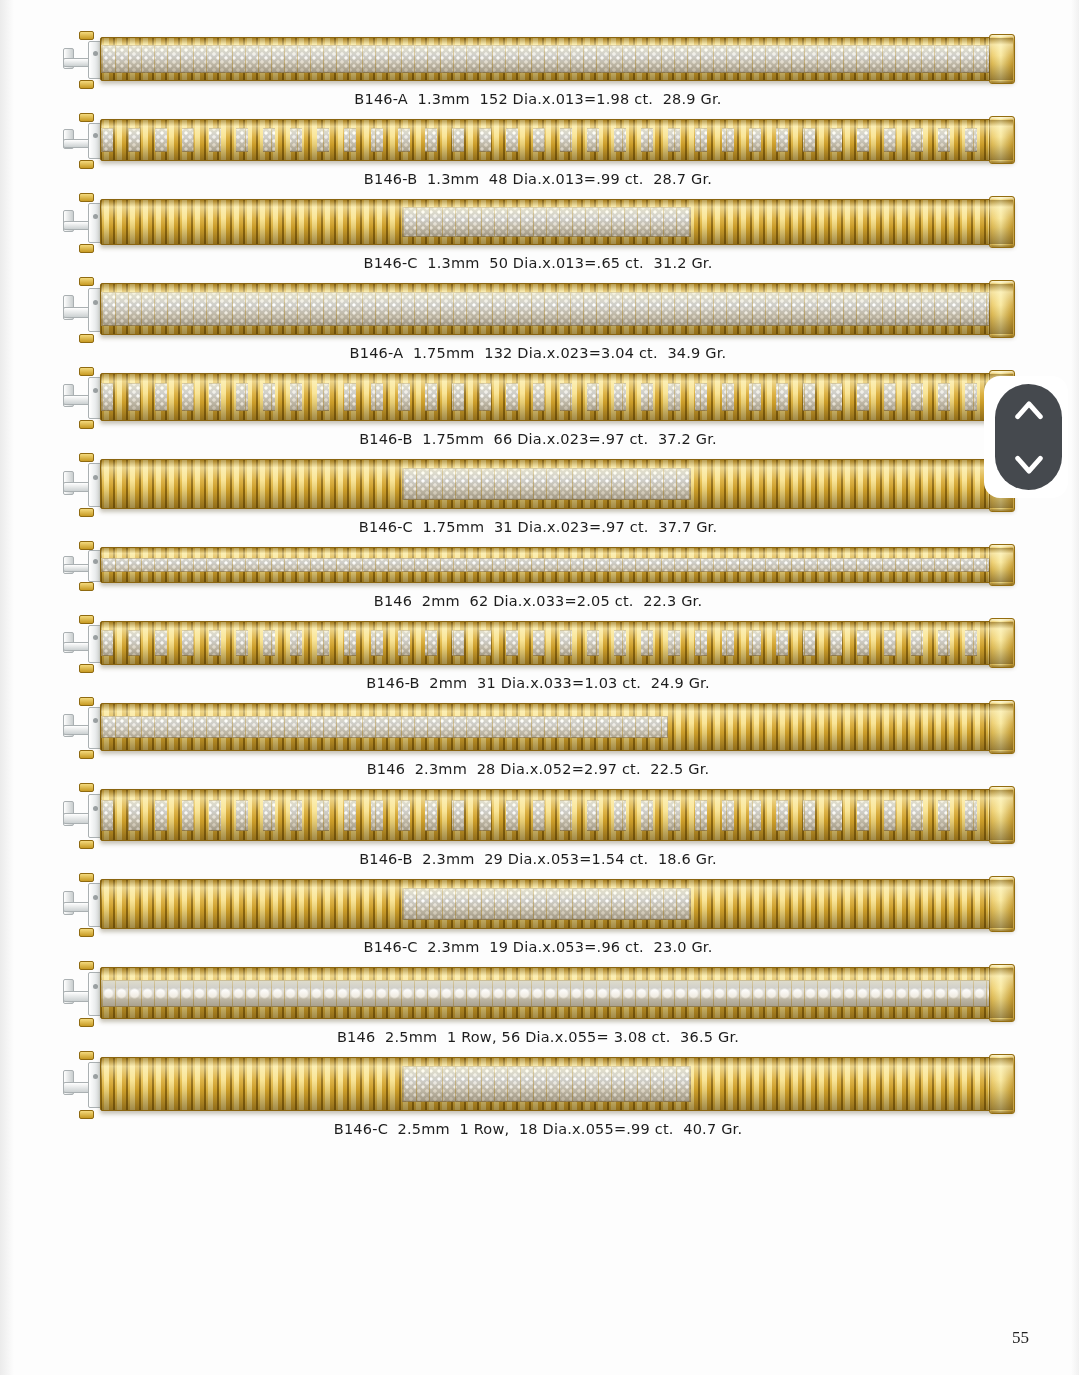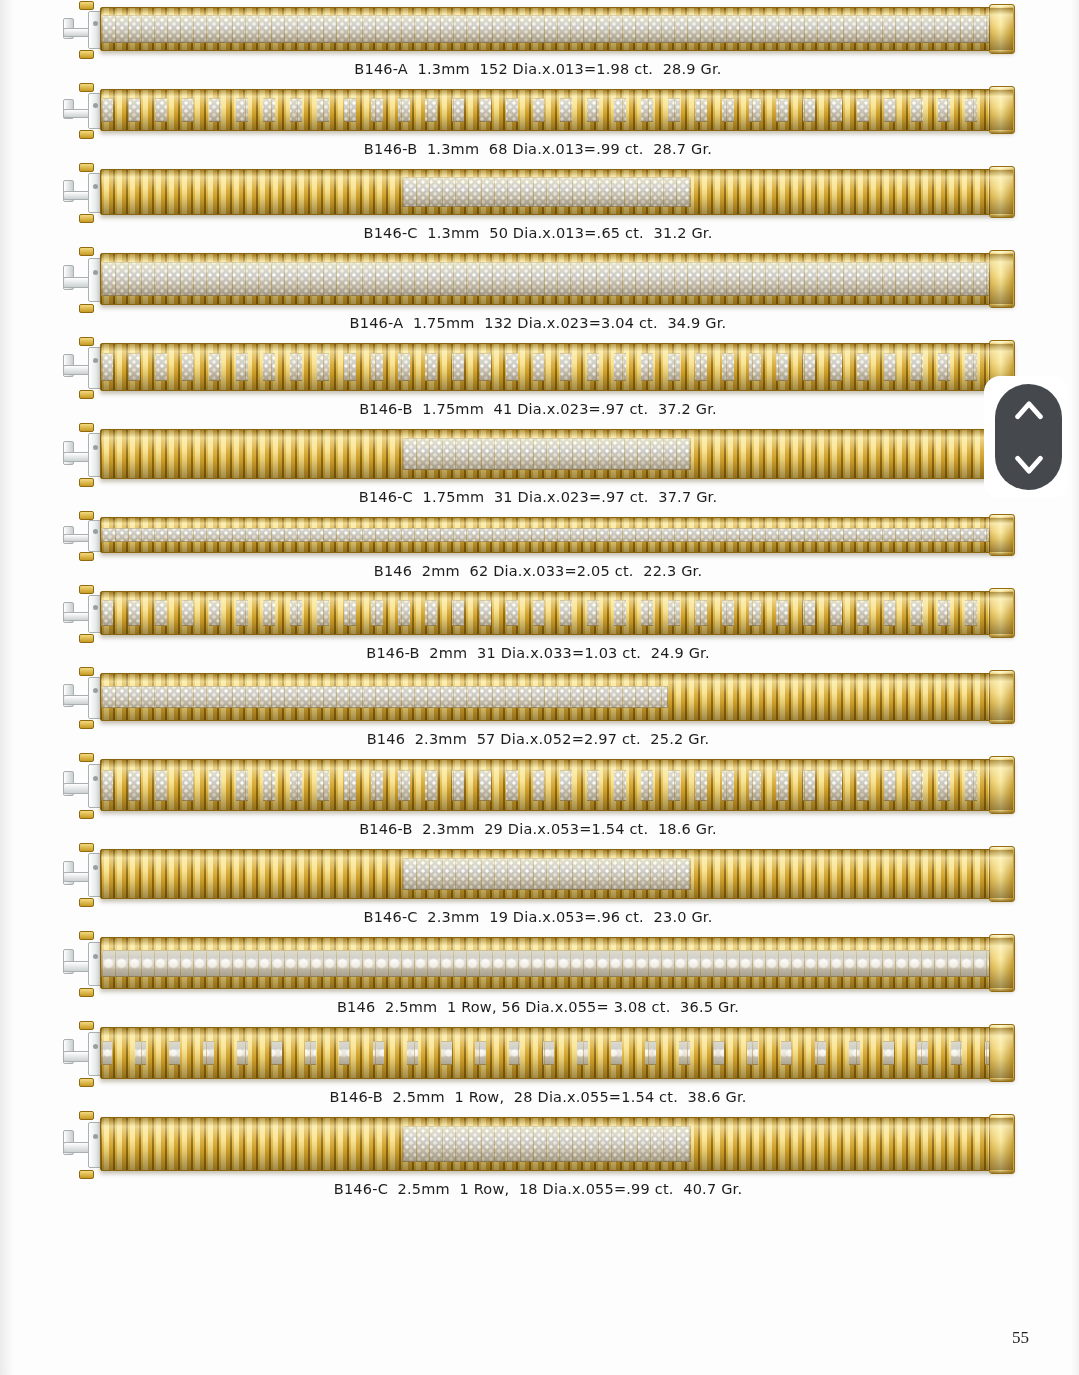--- a/index.html
+++ b/index.html
@@ -10,21 +10,21 @@
     overflow:hidden;position:relative;
   }
   body::before{ 
     content:"";position:absolute;left:0;top:0;bottom:0;width:14px;
     background:linear-gradient(90deg,#ebebeb,#fdfdfd);pointer-events:none;
   }
   body::after{ 
     content:"";position:absolute;right:0;top:0;bottom:0;width:8px;
     background:linear-gradient(270deg,#f1f1f1,#fdfdfd);pointer-events:none;
   }
-  #rows{}
+  #rows{padding-top:30px;}
   .row{margin-left:62px;width:952px;}
   .image-wrap{position:relative;}
   
   .band{
     position:absolute;left:38px;right:0;top:7px;
     background:
       repeating-linear-gradient(90deg,
         #8f6a10 0 1px,#e6bc45 1px 3px,#f8e189 3px 8px,#d9a92e 8px 12px,#8f6a10 12px 13px);
     border:1px solid #8a6510;border-radius:2px;
     box-shadow:0 3px 4px rgba(70,55,15,.30);
@@ -163,21 +163,21 @@
           <div class="clasp-plate">
             <div class="clasp-hole"></div>
           </div>
         </div>
         <div class="band pattern-alt" style="height: 40px;">
           <div class="diamond-strip"></div>
           <div class="end-box"></div>
           <div class="band-shade"></div>
         </div>
       </div>
-      <div class="caption">B146-B  1.3mm  68 Dia.x.013=.99 ct.  28.7 Gr.</div>
+      <div class="caption">B146-B  1.3mm  48 Dia.x.013=.99 ct.  28.7 Gr.</div>
     </div>
     <div class="row">
       <div class="image-wrap" style="height: 58px;">
         <div class="clasp">
           <div class="clasp-arm-v"></div>
           <div class="clasp-arm-h"></div>
           <div class="pin pin-top"></div>
           <div class="pin pin-bottom"></div>
           <div class="clasp-plate">
             <div class="clasp-hole"></div>
@@ -220,21 +220,21 @@
           <div class="clasp-plate">
             <div class="clasp-hole"></div>
           </div>
         </div>
         <div class="band pattern-alt" style="height: 46px;">
           <div class="diamond-strip"></div>
           <div class="end-box"></div>
           <div class="band-shade"></div>
         </div>
       </div>
-      <div class="caption">B146-B  1.75mm  41 Dia.x.023=.97 ct.  37.2 Gr.</div>
+      <div class="caption">B146-B  1.75mm  66 Dia.x.023=.97 ct.  37.2 Gr.</div>
     </div>
     <div class="row">
       <div class="image-wrap" style="height: 62px;">
         <div class="clasp">
           <div class="clasp-arm-v"></div>
           <div class="clasp-arm-h"></div>
           <div class="pin pin-top"></div>
           <div class="pin pin-bottom"></div>
           <div class="clasp-plate">
             <div class="clasp-hole"></div>
@@ -296,21 +296,21 @@
           <div class="clasp-plate">
             <div class="clasp-hole"></div>
           </div>
         </div>
         <div class="band pattern-line-partial" style="height: 46px;">
           <div class="diamond-strip"></div>
           <div class="end-box"></div>
           <div class="band-shade"></div>
         </div>
       </div>
-      <div class="caption">B146  2.3mm  57 Dia.x.052=2.97 ct.  25.2 Gr.</div>
+      <div class="caption">B146  2.3mm  28 Dia.x.052=2.97 ct.  22.5 Gr.</div>
     </div>
     <div class="row">
       <div class="image-wrap" style="height: 64px;">
         <div class="clasp">
           <div class="clasp-arm-v"></div>
           <div class="clasp-arm-h"></div>
           <div class="pin pin-top"></div>
           <div class="pin pin-bottom"></div>
           <div class="clasp-plate">
             <div class="clasp-hole"></div>
@@ -354,39 +354,20 @@
             <div class="clasp-hole"></div>
           </div>
         </div>
         <div class="band pattern-line-big" style="height: 50px;">
           <div class="diamond-strip"></div>
           <div class="end-box"></div>
           <div class="band-shade"></div>
         </div>
       </div>
       <div class="caption">B146  2.5mm  1 Row, 56 Dia.x.055= 3.08 ct.  36.5 Gr.</div>
-    </div>
-    <div class="row">
-      <div class="image-wrap" style="height: 64px;">
-        <div class="clasp">
-          <div class="clasp-arm-v"></div>
-          <div class="clasp-arm-h"></div>
-          <div class="pin pin-top"></div>
-          <div class="pin pin-bottom"></div>
-          <div class="clasp-plate">
-            <div class="clasp-hole"></div>
-          </div>
-        </div>
-        <div class="band pattern-alt-spaced" style="height: 50px;">
-          <div class="diamond-strip"></div>
-          <div class="end-box"></div>
-          <div class="band-shade"></div>
-        </div>
-      </div>
-      <div class="caption">B146-B  2.5mm  1 Row,  28 Dia.x.055=1.54 ct.  38.6 Gr.</div>
     </div>
     <div class="row">
       <div class="image-wrap" style="height: 66px;">
         <div class="clasp">
           <div class="clasp-arm-v"></div>
           <div class="clasp-arm-h"></div>
           <div class="pin pin-top"></div>
           <div class="pin pin-bottom"></div>
           <div class="clasp-plate">
             <div class="clasp-hole"></div>

